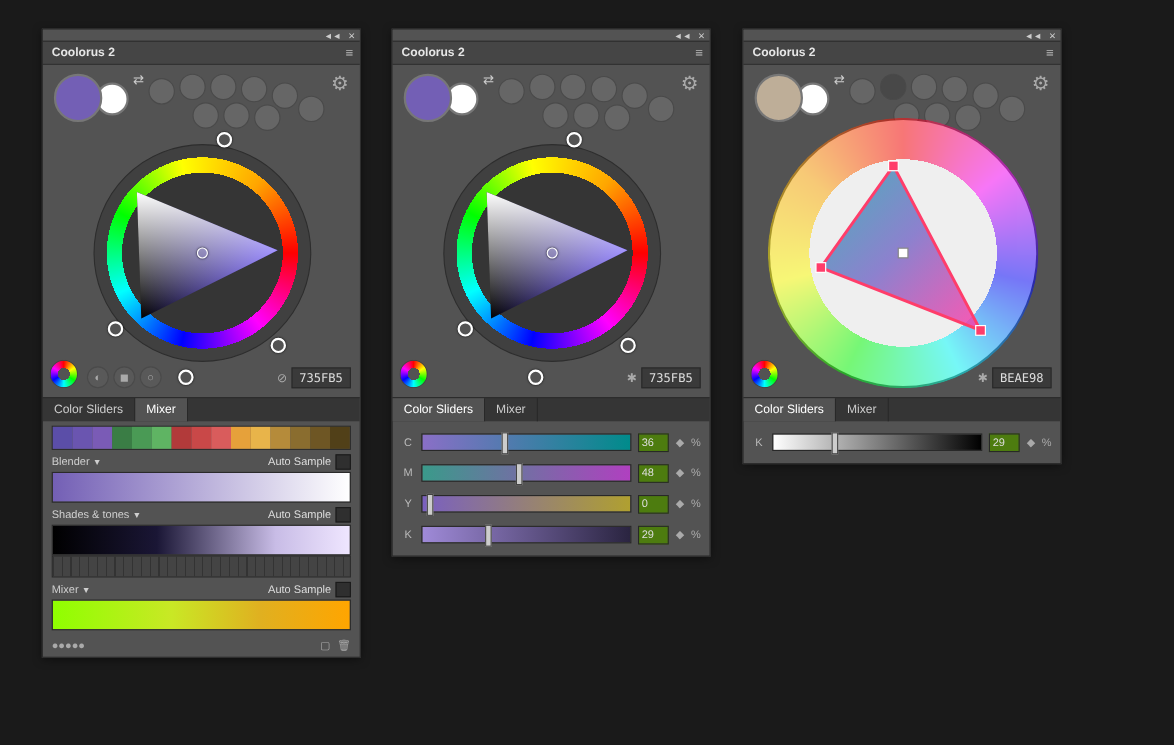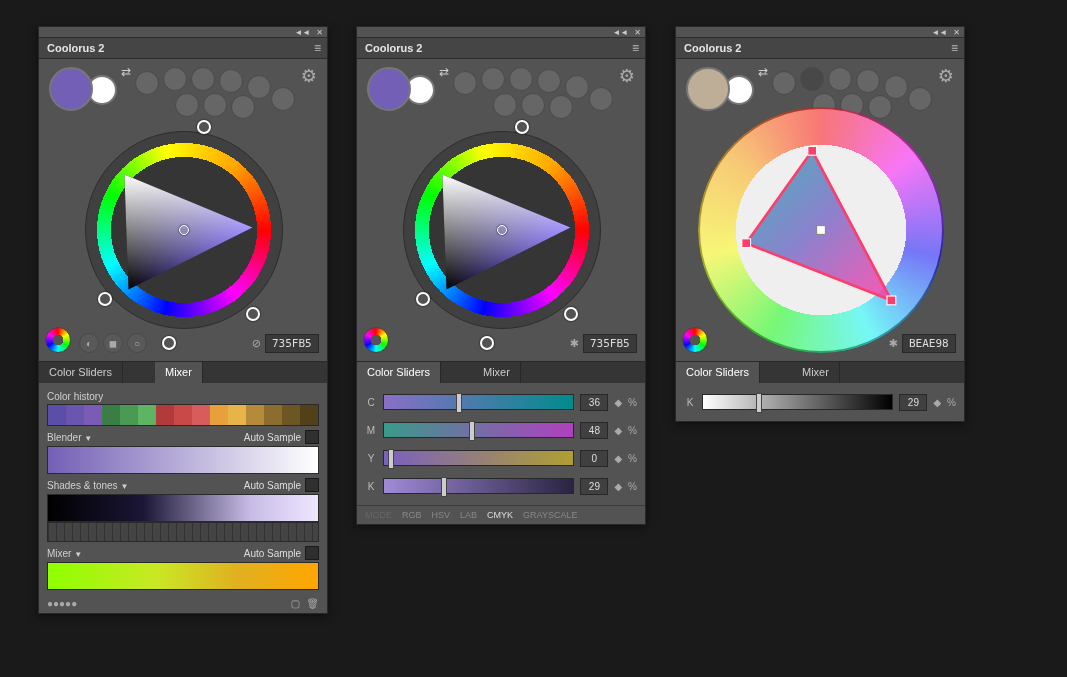--- a/index.html
+++ b/index.html
@@ -133,21 +133,21 @@
   display:flex; align-items:center; gap:4px;
 }
 .hex-input {
   background:#3a3a3a; border:1px solid #282828;
   color:#ddd; font-size:11px; padding:2px 6px; width:54px;
   font-family: monospace;
 }
 .hex-icon { font-size:11px; color:#aaa; }
 
 .tabs {
-  display:flex; height:22px; background:#353535; border-top:1px solid #282828;gap:32px;
+  display:flex; height:22px; background:#353535; border-top:1px solid #282828;
 }
 .tab { padding:4px 10px; font-size:11px; color:#ccc; cursor:pointer; border-right:1px solid #282828; }
 .tab.active { background:#535353; color:#fff; }
 
 .section { padding:4px 8px; }
 .sec-label {
   font-size:10px; color:#cfcfcf; display:flex; justify-content:space-between; align-items:center;
   margin:4px 0 2px;
 }
 .sec-label .arrow { font-size:8px; }
@@ -175,22 +175,22 @@
 }
 .row-label { width:12px; font-size:10px; color:#bbb; text-align:center; }
 .slider-track {
   flex:1; height:16px; border:1px solid #282828; position:relative;
 }
 .slider-thumb {
   position:absolute; top:-2px; width:6px; height:20px;
   background:#ccc; border:1px solid #444;
 }
 .val-input {
-  width:28px; background:#404040; border:1px solid #282828; color:#ddd;
-  font-size:10px; text-align:center; padding:2px;
+  width:28px; background:#4d7c0f; border:1px solid #282828; color:#ddd;
+  font-size:10px; padding:2px;
 }
 .pct-icon { font-size:10px; color:#aaa; cursor:pointer; }
 .mode-row {
   display:flex; gap:10px; padding:4px 8px; font-size:9px; color:#888;
   border-top:1px solid #3a3a3a;
 }
 .mode-row .active { color:#ddd; }
 
 
 .gamut-circle {
@@ -266,23 +266,20 @@
     <div class="hex-area">
       <span class="hex-icon">⊘</span>
       <input class="hex-input" value="735FB5" style="">
     </div>
   </div>
   <div class="tabs">
     <div class="tab">Color Sliders</div>
     <div class="tab active">Mixer</div>
   </div>
   <div class="section">
-    <div class="sec-label">
-        <span>Color history</span>
-      </div>
     <div class="color-history" id="hist1">
         <div class="history-cell" style="background: rgb(91, 78, 168);"></div>
         <div class="history-cell" style="background: rgb(106, 85, 176);"></div>
         <div class="history-cell" style="background: rgb(122, 91, 182);"></div>
         <div class="history-cell" style="background: rgb(58, 125, 69);"></div>
         <div class="history-cell" style="background: rgb(74, 154, 85);"></div>
         <div class="history-cell" style="background: rgb(95, 180, 99);"></div>
         <div class="history-cell" style="background: rgb(178, 58, 58);"></div>
         <div class="history-cell" style="background: rgb(201, 72, 72);"></div>
         <div class="history-cell" style="background: rgb(217, 92, 92);"></div>
@@ -419,28 +416,20 @@
       <div class="row">
         <div class="row-label">K</div>
   <div class="slider-track" style="background:linear-gradient(to right,#9f8ad8,#2a2440)">
           <div class="slider-thumb" style="left:30%"></div>
         </div>
   <input class="val-input" value="29" style="">
   <span class="pct-icon">◆</span>
   <span class="pct-icon">%</span>
       </div>
     </div>
-  <div class="mode-row" id="modes2">
-      <span style="color: rgb(102, 102, 102);">MODE</span>
-      <span>RGB</span>
-      <span>HSV</span>
-      <span>LAB</span>
-      <span class="active">CMYK</span>
-      <span>GRAYSCALE</span>
-    </div>
 </div>
 
 <div class="panel" style="left:675px; top:26px; width:290px;">
   <div class="titlebar">
     <span class="tb-icon">◄◄</span>
     <span class="tb-icon">✕</span>
   </div>
   <div class="header">Coolorus 2</div>
   <div class="wheel-area">
     <span class="gear">⚙</span>

